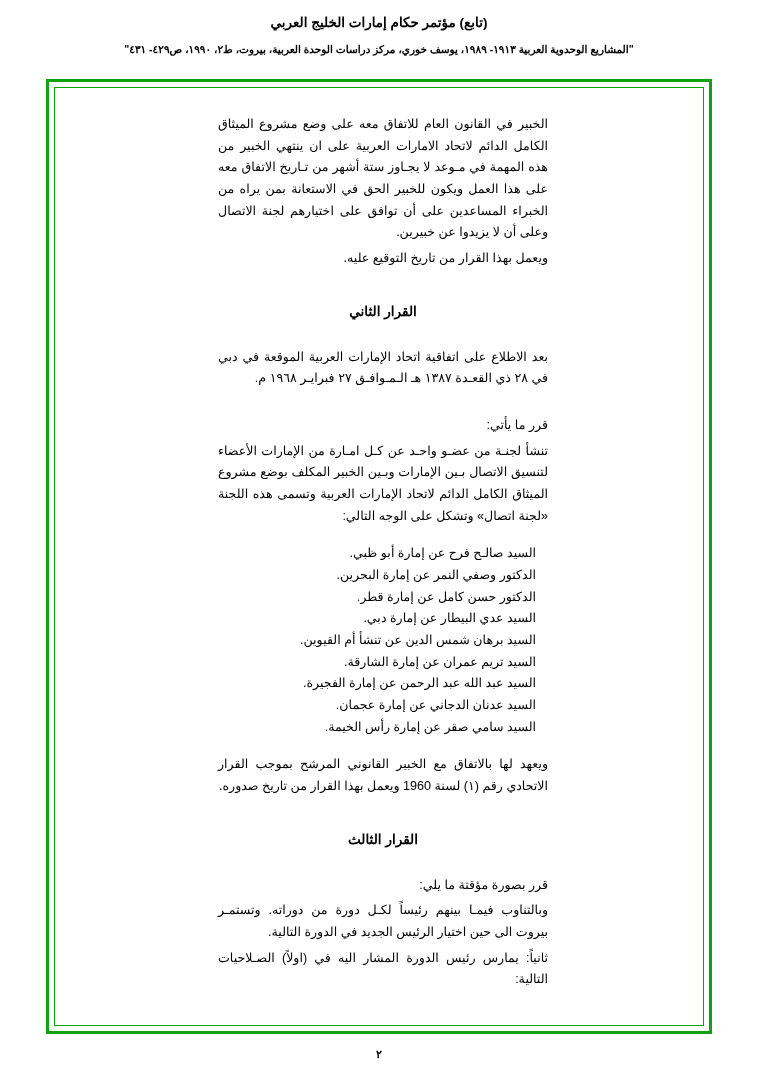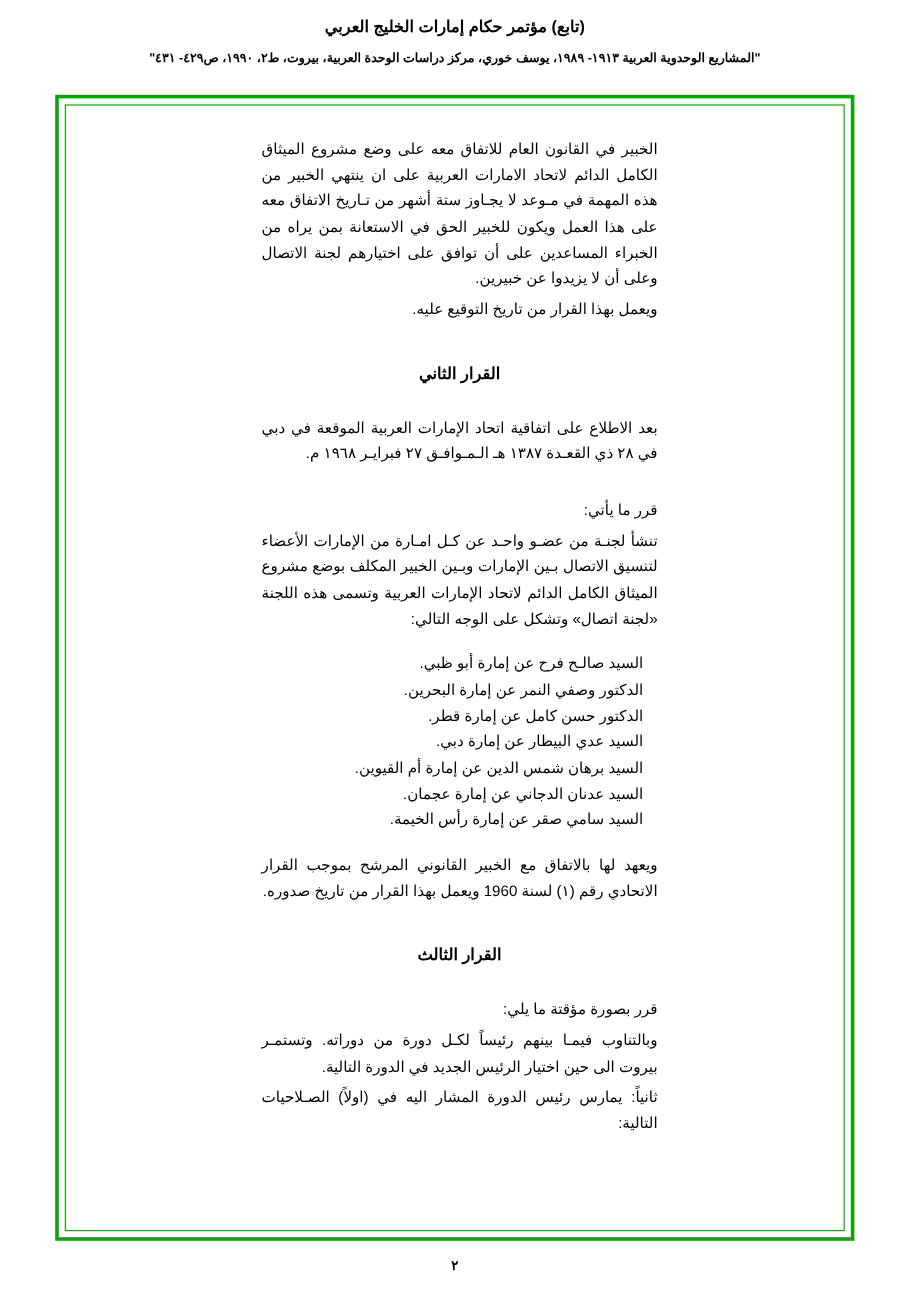--- a/index.html
+++ b/index.html
@@ -143,21 +143,23 @@
     <div class="block-gap"></div>
 
     <p class="para plain">قرر ما يأتي:</p>
     <p class="para just">تنشأ لجنـة من عضـو واحـد عن كـل امـارة من الإمارات الأعضاء لتنسيق الاتصال بـين الإمارات وبـين الخبير المكلف بوضع مشروع الميثاق الكامل الدائم لاتحاد الإمارات العربية وتسمى هذه اللجنة «لجنة اتصال» وتشكل على الوجه التالي:</p>
 
     <ul class="list">
       <li>السيد صالـح فرح عن إمارة أبو ظبي.</li>
       <li>الدكتور وصفي النمر عن إمارة البحرين.</li>
       <li>الدكتور حسن كامل عن إمارة قطر.</li>
       <li>السيد عدي البيطار عن إمارة دبي.</li>
-      <li>السيد برهان شمس الدين عن إمارة أم القيوين.</li>
+      <li>السيد برهان شمس الدين عن تنشأ أم القيوين.</li>
+      <li>السيد تريم عمران عن إمارة الشارقة.</li>
+      <li>السيد عبد الله عبد الرحمن عن إمارة الفجيرة.</li>
       <li>السيد عدنان الدجاني عن إمارة عجمان.</li>
       <li>السيد سامي صقر عن إمارة رأس الخيمة.</li>
     </ul>
 
     <p class="para just">ويعهد لها بالاتفاق مع الخبير القانوني المرشح بموجب القرار الاتحادي رقم (١) لسنة 1960 ويعمل بهذا القرار من تاريخ صدوره.</p>
 
     <div class="heading-gap-top"></div>
     <div class="heading">القرار الثالث</div>
     <div class="heading-gap-bot"></div>
 

